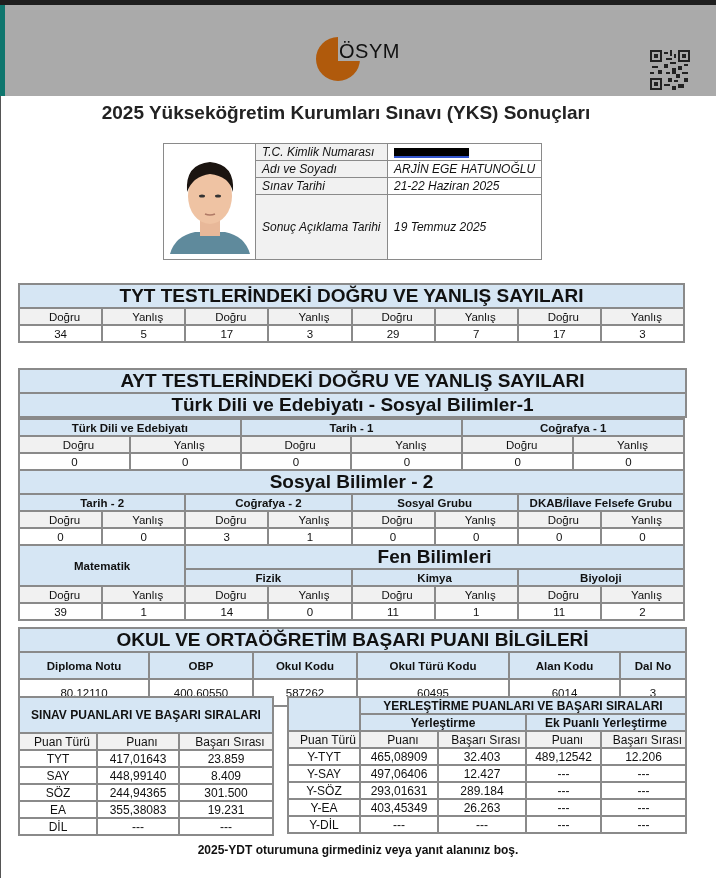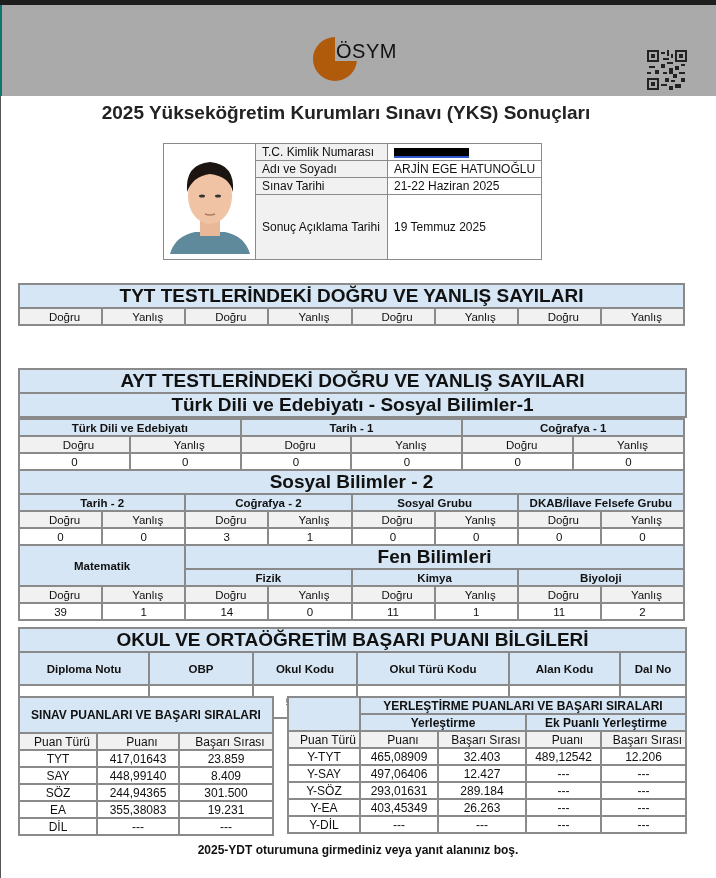--- a/index.html
+++ b/index.html
@@ -1,51 +1,51 @@
 <!DOCTYPE html>
 <html><head>
 <meta charset="utf-8">
 <style>
   * { box-sizing: border-box; margin: 0; padding: 0; }
   html, body { width: 716px; height: 878px; background: #ffffff; overflow: hidden; }
   body { font-family: "Liberation Sans", sans-serif; color: #111; position: relative; }
   .topbar { position: absolute; left: 0; top: 0; width: 716px; height: 5px; background: #1e1e1e; }
-  .header { position: absolute; left: 0; top: 5px; width: 716px; height: 91px; background: #aaaaaa; border-left: 2px solid #0f766e; }
+  .header { position: absolute; left: 0; top: 5px; width: 716px; height: 91px; background: #aaaaaa; border-left: 5px solid #0f766e; }
   .logo { position: absolute; left: 308px; top: 37px; width: 50px; height: 45px; }
   .logo-text { position: absolute; left: 333px; top: 36px; font-size: 20px; color: #111; letter-spacing: 0.5px; background: #aaaaaa; line-height: 20px; padding-left: 1px; }
   .qr { position: absolute; left: 645px; top: 45px; width: 40px; height: 40px; }
   .page-title { position: absolute; left: 0; top: 102px; width: 692px; text-align: center; font-size: 19px; font-weight: bold; color: #222; }
   .left-edge { position: absolute; left: 0; top: 96px; width: 1px; height: 782px; background: #555; }
 
   table { border-collapse: collapse; table-layout: fixed; position: absolute; }
   td, th { border: 2px solid #8a8a8a; text-align: center; font-size: 11.5px; overflow: hidden; white-space: nowrap; padding: 0; }
   .hdr { background: #d6e6f4; }
   .sub { background: #f1f1f1; font-weight: normal; padding-left: 8px; }
   .val { background: #ffffff; }
   .big { font-size: 19px; font-weight: bold; }
   .bold { font-weight: bold; }
 
   
-  .idtab { left: 163px; top: 143px; width: 378px; }
+  .idtab { left: 163px; top: 143px; width: 378px; font-style: italic; }
   .idtab td { border: 1.5px solid #8a8a8a; font-size: 12px; text-align: left; padding-left: 6px; height: 17px; }
   .idtab td.lbl { background: #f1f1f1; }
   .photo-cell { background: #fff; padding: 0 !important; }
   .redact { display: inline-block; width: 75px; height: 10px; background: #000; border-bottom: 2px solid #3355cc; vertical-align: middle; }
   .photo { width: 90px; height: 115px; display: block; margin: 0 auto; }
 
   .tyt { left: 18px; top: 283px; width: 667px; }
   .tyt td { height: 17px; }
   .tyt td.big { height: 24px; }
 
   .ayt { left: 18px; top: 368px; width: 667px; }
   .ayt td { height: 17px; }
   .ayt td.big { height: 24px; }
 
   .okul { left: 18px; top: 627px; width: 667px; }
-  .okul td { height: 33px; }
+  .okul td { height: 27px; }
   .okul td.big { height: 24px; }
 
   .sinav { left: 18px; top: 696px; width: 254px; }
   .sinav td { height: 17px; font-size: 12px; }
   .yer { left: 287px; top: 696px; width: 398px; }
   .yer td { height: 17px; font-size: 12px; }
   .note { position: absolute; left: 0; top: 843px; width: 716px; text-align: center; font-size: 12px; font-weight: bold; }
 </style>
 </head>
 <body>
@@ -140,20 +140,30 @@
   <tr>
     <td class="sub">Doğru</td>
         <td class="sub">Yanlış</td>
     <td class="sub">Doğru</td>
         <td class="sub">Yanlış</td>
     <td class="sub">Doğru</td>
         <td class="sub">Yanlış</td>
     <td class="sub">Doğru</td>
         <td class="sub">Yanlış</td>
   </tr>
+  <tr>
+    <td class="val">34</td>
+        <td class="val">5</td>
+    <td class="val">17</td>
+        <td class="val">3</td>
+    <td class="val">29</td>
+        <td class="val">7</td>
+    <td class="val">17</td>
+        <td class="val">3</td>
+  </tr>
 </tbody>
   </table>
 
 <table class="ayt">
   <colgroup>
     <col style="width:83.4px">
       <col style="width:83.4px">
       <col style="width:83.4px">
       <col style="width:83.4px">
     <col style="width:83.4px">

